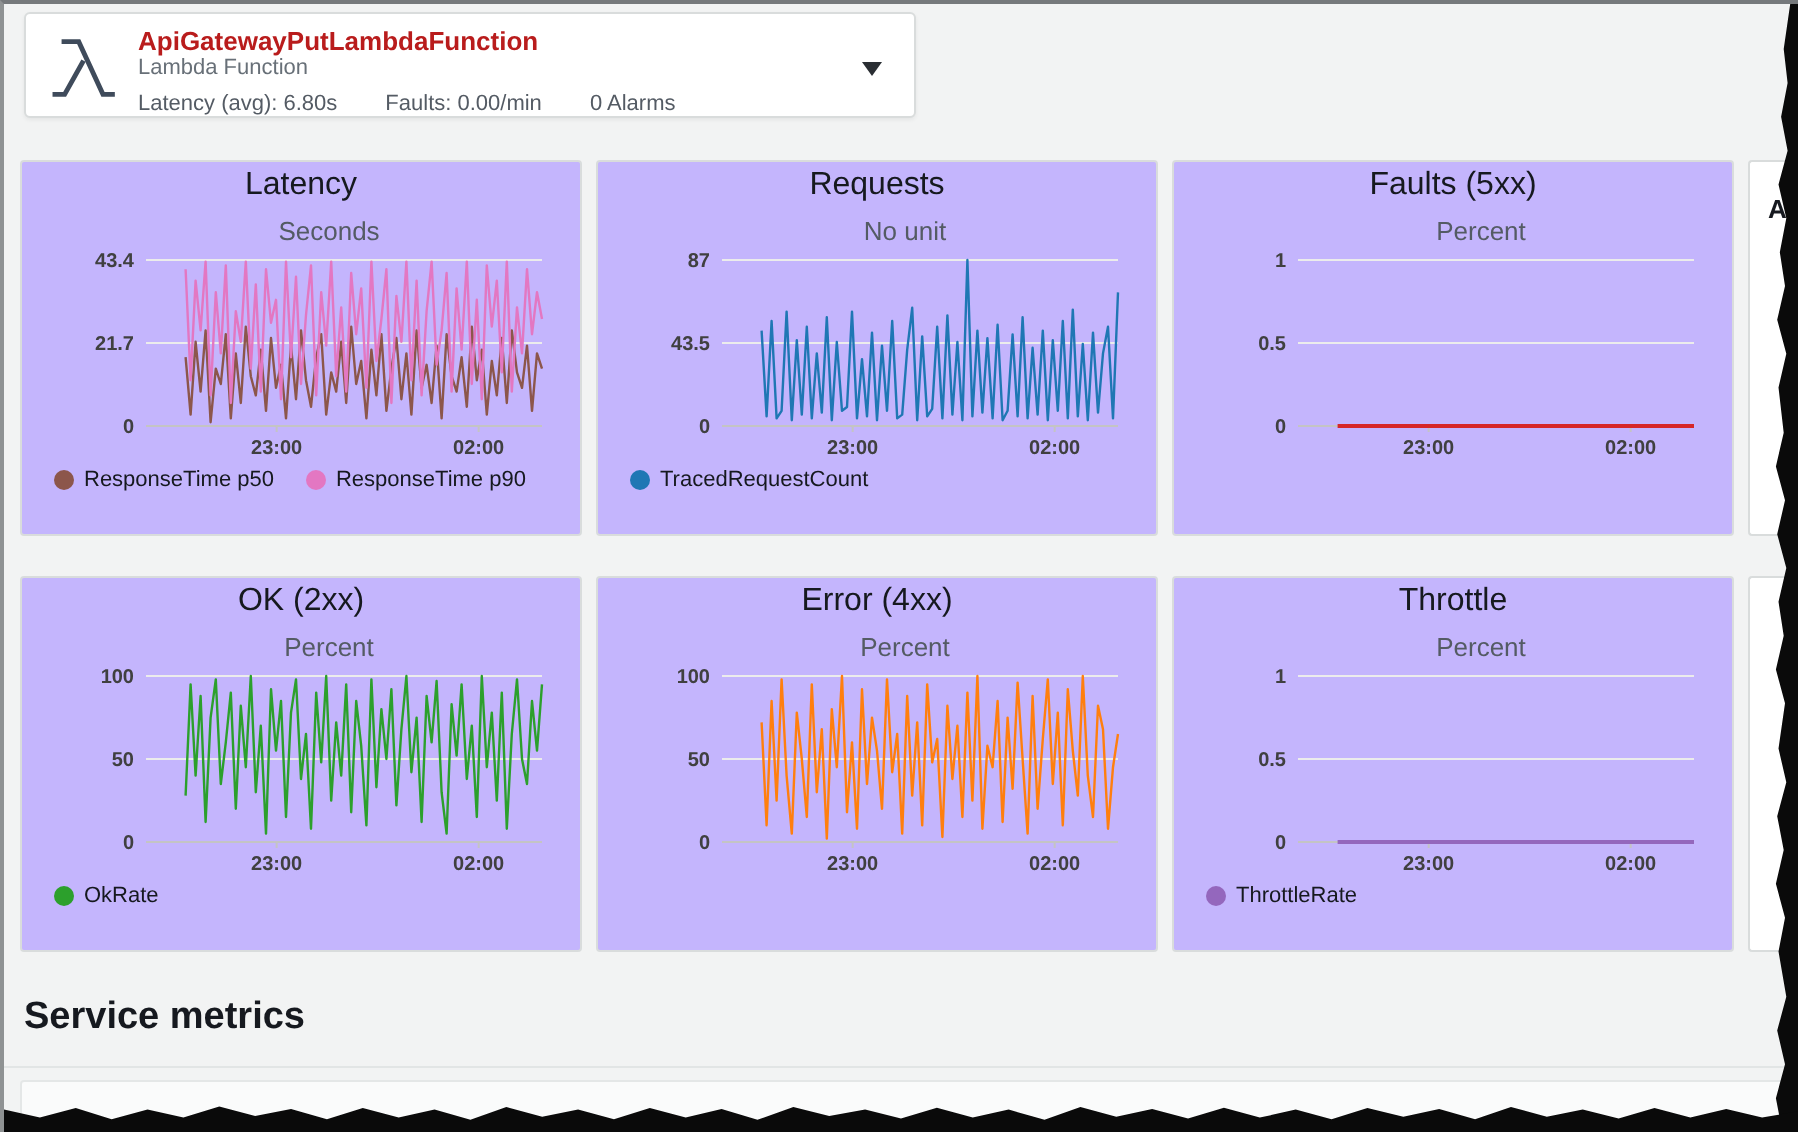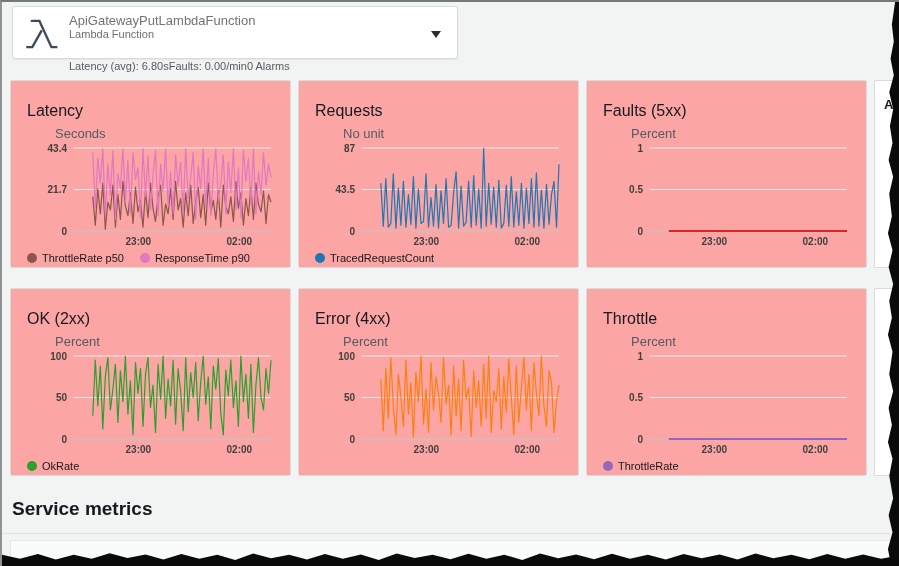--- a/index.html
+++ b/index.html
@@ -12,37 +12,37 @@
   }
   
   .entity-card {
     position:absolute; left:10px; top:4px; width:446px; height:53px;
     background:#fff; border:1px solid #d9dcdc; border-radius:3px;
     box-shadow:0 1px 2px rgba(0,0,0,.06);
     display:flex; align-items:flex-start; padding:6px 10px 4px 8px; cursor:pointer;
   }
   .entity-icon { width:38px; height:40px; margin:1px 8px 0 2px; flex:0 0 auto; }
   .entity-text { flex:1 1 auto; min-width:0; }
-  .entity-title { font-size:13px; font-weight:normal; line-height:15px; color:#737373; }
+  .entity-title { font-size:13px; font-weight:bold; line-height:15px; color:#b91c1c; }
   .entity-sub { font-size:11px; line-height:13px; color:#687078; }
-  .entity-stats { display:flex; font-size:11px; line-height:14px; color:#545b64; margin-top:18px; }
+  .entity-stats { display:flex; gap:24px; font-size:11px; line-height:14px; color:#545b64; margin-top:4px; }
   .caret {
     position:absolute; right:16px; top:24px; width:0; height:0;
     border-left:5px solid transparent; border-right:5px solid transparent;
     border-top:7px solid #2a2e33; cursor:pointer;
   }
   
   .charts-grid {
     position:absolute; left:8px; top:78px;
     display:grid; grid-template-columns:repeat(3,281px); grid-auto-rows:188px;
     gap:20px 7px;
   }
   .chart-card {
-    background:#fca5a5; border:1px solid #d9dcdc; border-radius:2px;
-    padding:20px 16px 6px 16px; overflow:hidden;
+    background:#c4b5fd; border:1px solid #d9dcdc; border-radius:2px;
+    padding:2px 16px 6px 16px; overflow:hidden;text-align:center;
   }
   .chart-title { font-size:16px; font-weight:400; color:#16191f; line-height:20px; }
   .chart-unit { font-size:13px; color:#545b64; margin-top:5px; margin-bottom:1px;margin-left:28px; }
   .chart-svg { display:block; width:248px; height:108px; cursor:crosshair; }
   .legend { display:flex; gap:16px; margin-top:2px; align-items:center; }
   .legend-item { display:flex; align-items:center; gap:5px; cursor:pointer; }
   .legend-dot { width:10px; height:10px; border-radius:50%; flex:0 0 auto; }
   .legend-label { font-size:11px; color:#16191f; white-space:nowrap; }
   
   .partial-card {
@@ -106,21 +106,21 @@
           <line x1="111.34" y1="89" x2="111.34" y2="92" stroke="#c4c4c4" stroke-width="1"></line>
           <text x="111.34" y="103" text-anchor="middle" font-size="10" font-weight="bold" fill="#404040" font-family="&quot;Liberation Sans&quot;, sans-serif">23:00</text>
           <line x1="212.32" y1="89" x2="212.32" y2="92" stroke="#c4c4c4" stroke-width="1"></line>
           <text x="212.32" y="103" text-anchor="middle" font-size="10" font-weight="bold" fill="#404040" font-family="&quot;Liberation Sans&quot;, sans-serif">02:00</text>
           <polyline points="65.8,54.6 68.3,83.3 70.8,46.9 73.3,71.8 75.8,41.2 78.3,87.1 80.9,60.3 83.4,68.0 85.9,43.1 88.4,85.2 90.9,52.7 93.4,77.5 95.9,39.3 98.4,64.1 100.9,73.7 103.4,50.8 106.0,81.4 108.5,45.0 111.0,69.9 113.5,58.4 116.0,85.2 118.5,48.8 121.0,75.6 123.5,41.2 126.0,66.1 128.5,79.4 131.1,54.6 133.6,43.1 136.1,83.3 138.6,62.2 141.1,71.8 143.6,46.9 146.1,77.5 148.6,39.3 151.1,68.0 153.6,56.5 156.2,85.2 158.7,50.8 161.2,73.7 163.7,43.1 166.2,81.4 168.7,60.3 171.2,45.0 173.7,75.6 176.2,52.7 178.7,83.3 181.3,41.2 183.8,69.9 186.3,58.4 188.8,77.5 191.3,48.8 193.8,85.2 196.3,43.1 198.8,64.1 201.3,71.8 203.8,54.6 206.4,79.4 208.9,39.3 211.4,66.1 213.9,50.8 216.4,83.3 218.9,56.5 221.4,73.7 223.9,45.0 226.4,77.5 228.9,41.2 231.5,62.2 234.0,69.9 236.5,48.8 239.0,81.4 241.5,52.7 244.0,60.3" fill="none" stroke="#8c564b" stroke-width="1.2" stroke-linejoin="round"></polyline>
           <polyline points="65.8,10.6 68.3,66.1 70.8,16.3 73.3,41.2 75.8,6.8 78.3,73.7 80.9,22.1 83.4,52.7 85.9,8.7 88.4,77.5 90.9,31.6 93.4,46.9 95.9,6.8 98.4,60.3 100.9,18.2 103.4,71.8 106.0,10.6 108.5,37.4 111.0,25.9 113.5,75.6 116.0,6.8 118.5,54.6 121.0,14.4 123.5,68.0 126.0,33.5 128.5,8.7 131.1,73.7 133.6,22.1 136.1,48.8 138.6,6.8 141.1,64.1 143.6,29.7 146.1,71.8 148.6,12.5 151.1,43.1 153.6,20.2 156.2,69.9 158.7,6.8 161.2,56.5 163.7,35.5 166.2,10.6 168.7,77.5 171.2,24.0 173.7,46.9 176.2,6.8 178.7,66.1 181.3,16.3 183.8,73.7 186.3,31.6 188.8,6.8 191.3,58.4 193.8,41.2 196.3,12.5 198.8,71.8 201.3,20.2 203.8,50.8 206.4,6.8 208.9,68.0 211.4,25.9 213.9,75.6 216.4,8.7 218.9,39.3 221.4,16.3 223.9,62.2 226.4,6.8 228.9,71.8 231.5,29.7 234.0,52.7 236.5,10.6 239.0,43.1 241.5,22.1 244.0,35.5" fill="none" stroke="#e377c2" stroke-width="1.2" stroke-linejoin="round"></polyline>
         </svg>
     <div class="legend">
           <span class="legend-item">
             <span class="legend-dot" style="background: rgb(140, 86, 75);"></span>
-            <span class="legend-label">ThrottleRate p50</span>
+            <span class="legend-label">ResponseTime p50</span>
           </span>
           <span class="legend-item">
             <span class="legend-dot" style="background: rgb(227, 119, 194);"></span>
             <span class="legend-label">ResponseTime p90</span>
           </span>
         </div>
   </div>
 
   <div class="chart-card">
     <div class="chart-title">Requests</div>

